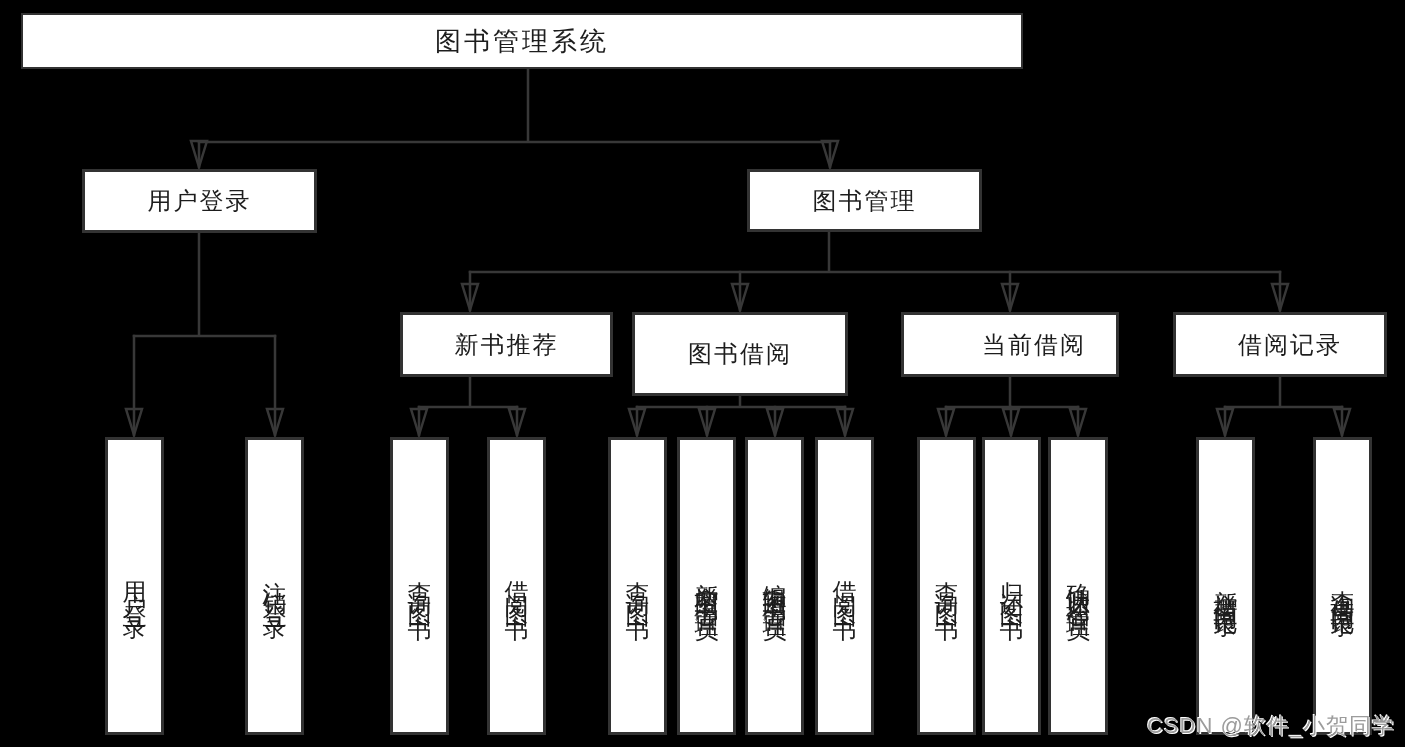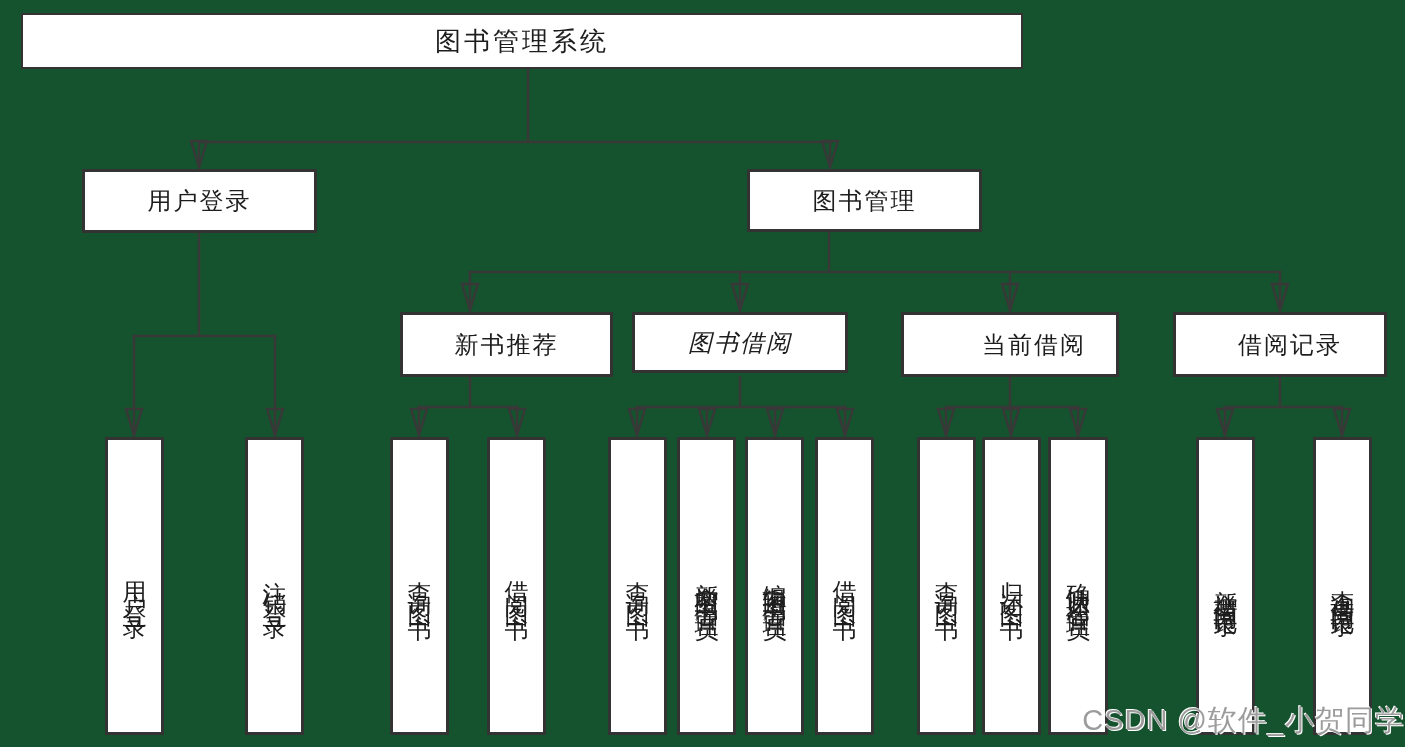--- a/index.html
+++ b/index.html
@@ -1,20 +1,20 @@
 <!DOCTYPE html>
 <html><head>
 <meta charset="utf-8">
 <style>
   html, body { margin: 0; padding: 0; background: #ffffff; }
   .canvas {
     position: relative;
     width: 1405px;
     height: 747px;
-    background: #14532d;
+    background: #000000;
     font-family: "Liberation Sans", "DejaVu Sans", sans-serif;
     color: #1d1d1d;
     overflow: hidden;
   }
   .connectors {
     position: absolute;
     left: 0; top: 0;
     width: 1405px; height: 747px;
     pointer-events: none;
   }
@@ -55,23 +55,23 @@
     text-orientation: mixed;
     font-size: 24px;
     color: #1d1d1d;
     line-height: 1;
   }
   .len4 { letter-spacing: 12px; }
   .len6 { letter-spacing: 5px; }
   .len9 { letter-spacing: 5px; }
   .watermark {
     position: absolute;
-    right: 0;
+    right: 10px;
     bottom: 6px;
-    font-size: 29px;
+    font-size: 22px;
     color: #9c9c9c;
     letter-spacing: 1px;
     z-index: 5;
     text-shadow: 1px 1px 0 #ffffff, -1px -1px 0 #ffffff;
     white-space: nowrap;
   }
 </style>
 </head>
 <body>
 
@@ -125,21 +125,21 @@
   <div class="box" style="left:82px; top:169px; width:235px; height:64px;">
     <span>用户登录</span>
   </div>
   <div class="box" style="left:712px; top:169px; width:235px; height:63px;margin-left:35px;">
     <span>图书管理</span>
   </div>
 
   <div class="box" style="left:364px; top:312px; width:213px; height:65px;margin-left:36px;">
     <span>新书推荐</span>
   </div>
-  <div class="box" style="left:632px; top:312px; width:216px; height:61px;font-style:italic;">
+  <div class="box" style="left:632px; top:312px; width:216px; height:84px;">
     <span>图书借阅</span>
   </div>
   <div class="box" style="left:901px; top:312px; width:218px; height:65px;padding-left:48px;">
     <span>当前借阅</span>
   </div>
   <div class="box" style="left:1173px; top:312px; width:214px; height:65px;padding-left:20px;">
     <span>借阅记录</span>
   </div>
 
   <div class="vbox" style="left:105px;">

